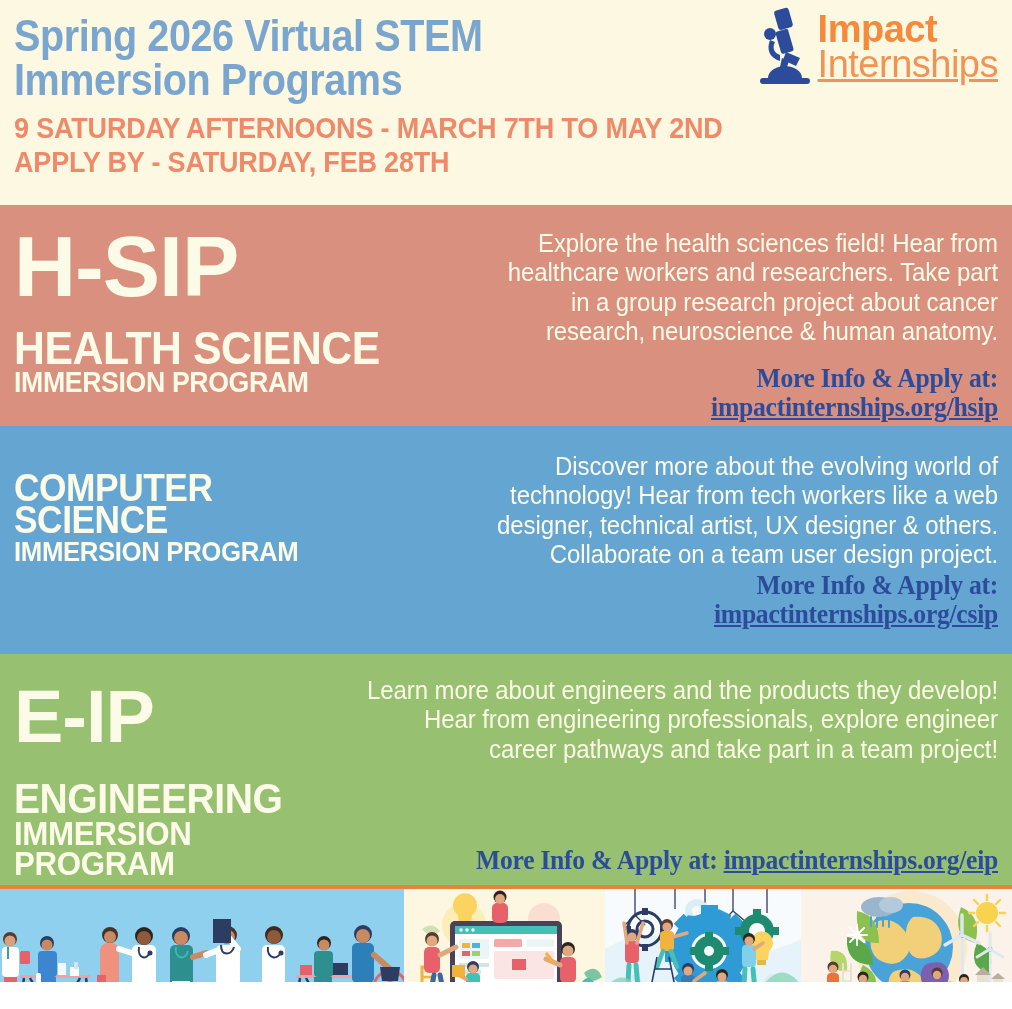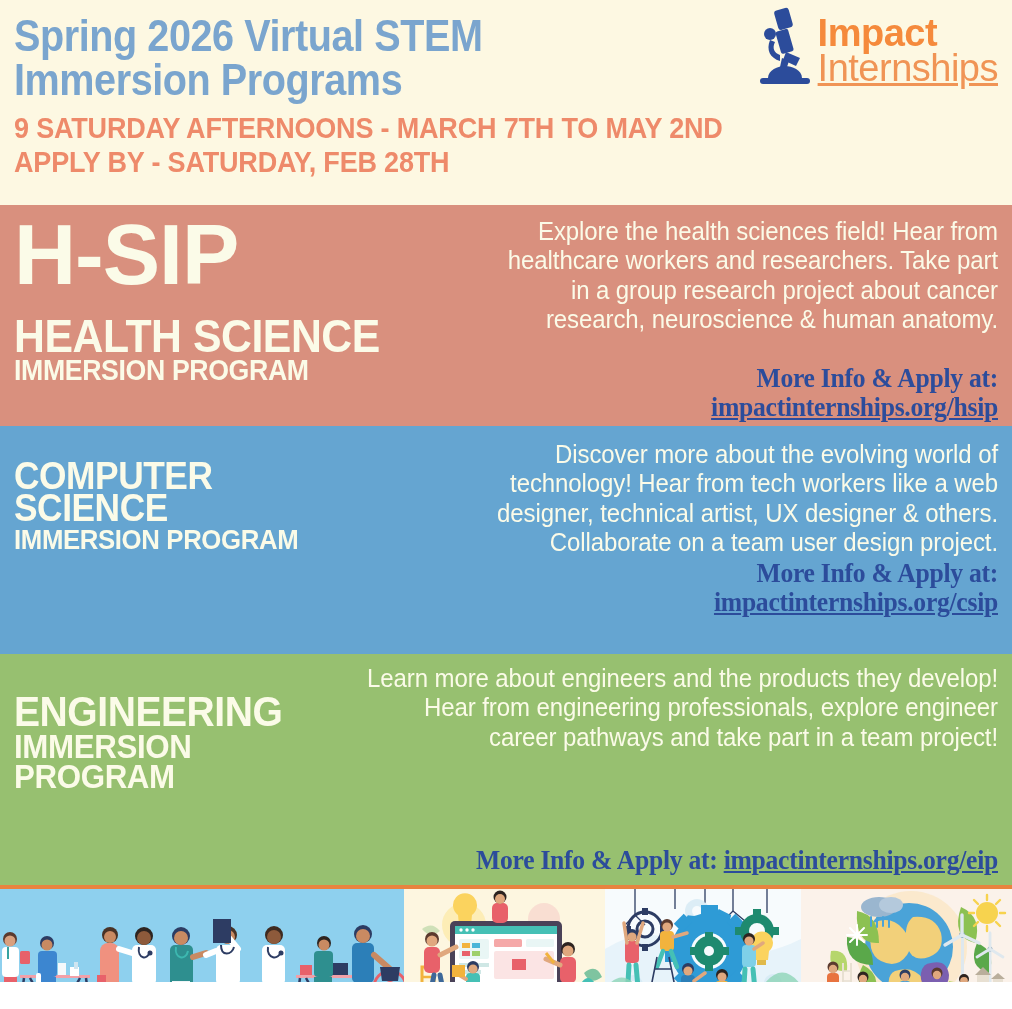--- a/index.html
+++ b/index.html
@@ -54,21 +54,21 @@
     width: 1050px;
   }
   .header-sub div { white-space: nowrap; }
 
   
   .logo {
     position: absolute;
     right: 14px;
     top: 6px;
     display: flex;
-    align-items: flex-end;
+    align-items: center;
     gap: 4px;
   }
   .logo-mark { width: 58px; height: 80px; flex: 0 0 auto; }
   .logo-words {
     display: flex;
     flex-direction: column;
     line-height: 0.92;
     padding-top: 2px;
   }
   .logo-impact {
@@ -90,26 +90,26 @@
   
   .band {
     position: relative;
     display: flex;
     box-sizing: border-box;
     overflow: hidden;
   }
   .band-left {
     flex: 0 0 auto;
     box-sizing: border-box;
-    padding: 8px 0 0 14px;
+    padding: 20px 0 0 14px;
   }
   .band-right {
     flex: 1 1 auto;
     box-sizing: border-box;
-    padding: 8px 14px 0 10px;
+    padding: 20px 14px 0 10px;
     display: flex;
     flex-direction: column;
   }
   .acronym {
     color: #fbfbe8;
     font-family: "Liberation Sans Narrow", "Liberation Sans", sans-serif;
     font-weight: bold;
     line-height: 0.88;
     letter-spacing: -1px;
     margin: 0;
@@ -269,20 +269,21 @@
       <p class="desc">Discover more about the evolving world of technology! Hear from tech workers like a web designer, technical artist, UX designer &amp; others. Collaborate on a team user design project.</p>
       <div class="apply">
         <div class="lbl">More Info &amp; Apply at:</div>
         <div class="url">impactinternships.org/csip</div>
       </div>
     </div>
   </div>
 
   <div class="band" id="band-eip">
     <div class="band-left">
+      <div class="acronym">E-IP</div>
       <div class="prog-name">ENGINEERING</div>
       <div class="prog-sub">IMMERSION
 PROGRAM</div>
     </div>
     <div class="band-right">
       <p class="desc">Learn more about engineers and the products they develop! Hear from engineering professionals, explore engineer career pathways and take part in a team project!</p>
       <div class="apply">
         <span class="lbl">More Info &amp; Apply at:</span>
         <span class="url">impactinternships.org/eip</span>
       </div>

